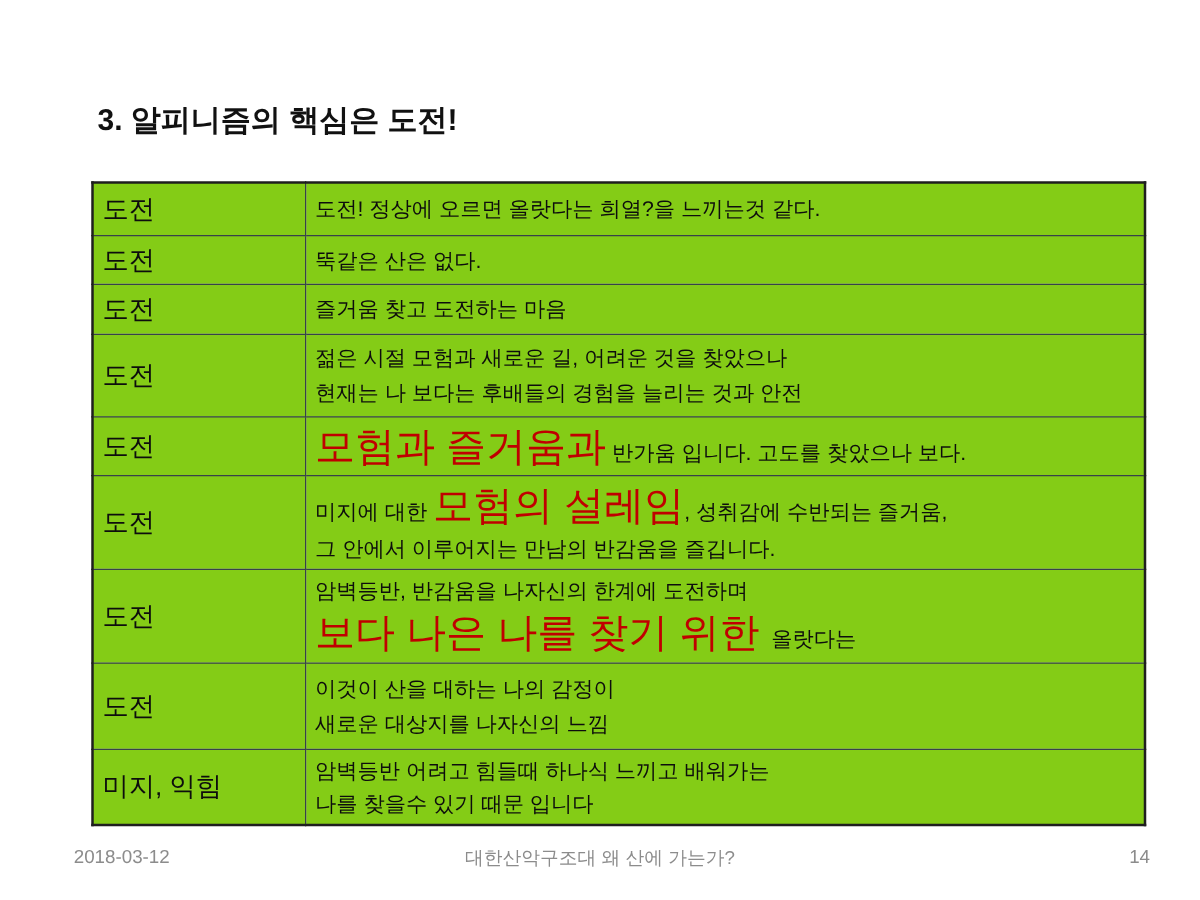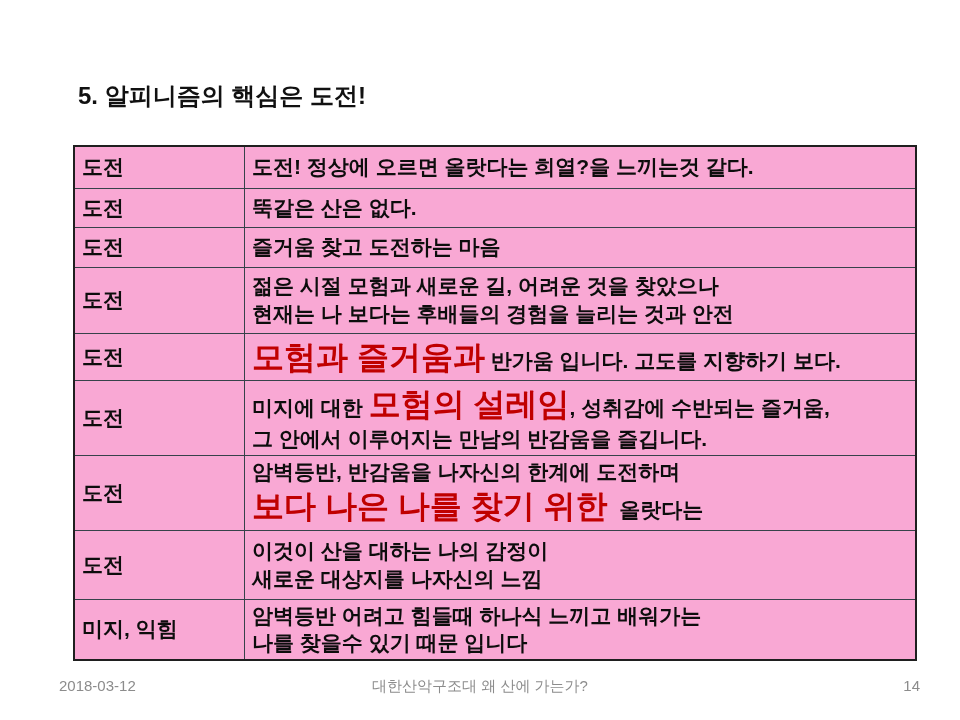--- a/index.html
+++ b/index.html
@@ -14,29 +14,29 @@
   }
   .table-wrap{
     position:absolute;left:73px;top:145px;z-index:2;
   }
   table.challenge-table{
     border-collapse:collapse;table-layout:fixed;width:809px;
     border:2px solid #1f1f1f;
   }
   table.challenge-table td{
     border:1px solid #37424a;
-    background:#f9a8d4;
+    background:#84cc16;
     vertical-align:middle;
     padding:2px 8px 2px 7px;
-    font-weight:bold;color:#0d0d0d;
+    font-weight:normal;color:#0d0d0d;
   }
   td.label-cell{width:154px;font-size:21px;}
   td.content-cell{width:655px;font-size:21px;}
   .line{white-space:pre-wrap;line-height:1.32;}
-  .run{font-size:21px;}
+  .run{font-size:17px;}
   .run.red{color:#c00000;}
   .run.large{font-size:32px;}
   
   tr:nth-child(1){height:42px}
   tr:nth-child(2){height:39px}
   tr:nth-child(3){height:40px}
   tr:nth-child(4){height:66px}
   tr:nth-child(5){height:42px}
   tr:nth-child(6){height:70px}
   tr:nth-child(7){height:70px}
@@ -47,21 +47,21 @@
     position:absolute;left:0;top:677px;width:960px;height:24px;z-index:1;
     color:#8c8c8c;font-size:15px;
   }
   .footer-date{position:absolute;left:59px;top:0;}
   .footer-center{position:absolute;left:0;top:0;width:960px;text-align:center;}
   .footer-page{position:absolute;right:40px;top:0;}
 </style>
 </head>
 <body>
 
-<div class="slide-title">5. 알피니즘의 핵심은 도전!</div>
+<div class="slide-title">3. 알피니즘의 핵심은 도전!</div>
 
 <div class="table-wrap">
   <table class="challenge-table">
     <tbody id="table-body">
         <tr>
           <td class="label-cell">도전</td>
           <td class="content-cell">
             <div class="line"><span class="run">도전! 정상에 오르면 올랏다는 희열?을 느끼는것 같다.</span></div>
           </td>
         </tr>
@@ -80,21 +80,21 @@
         <tr>
           <td class="label-cell">도전</td>
           <td class="content-cell">
             <div class="line"><span class="run">젊은 시절 모험과 새로운 길, 어려운 것을 찾았으나</span></div>
             <div class="line"><span class="run">현재는 나 보다는 후배들의 경험을 늘리는 것과 안전</span></div>
           </td>
         </tr>
         <tr>
           <td class="label-cell">도전</td>
           <td class="content-cell">
-            <div class="line"><span class="run red large">모험과 즐거움과</span><span class="run"> 반가움 입니다. 고도를 지향하기 보다.</span></div>
+            <div class="line"><span class="run red large">모험과 즐거움과</span><span class="run"> 반가움 입니다. 고도를 찾았으나 보다.</span></div>
           </td>
         </tr>
         <tr>
           <td class="label-cell">도전</td>
           <td class="content-cell">
             <div class="line"><span class="run">미지에 대한 </span><span class="run red large">모험의 설레임</span><span class="run">, 성취감에 수반되는 즐거움,</span></div>
             <div class="line"><span class="run">그 안에서 이루어지는 만남의 반감움을 즐깁니다.</span></div>
           </td>
         </tr>
         <tr>

